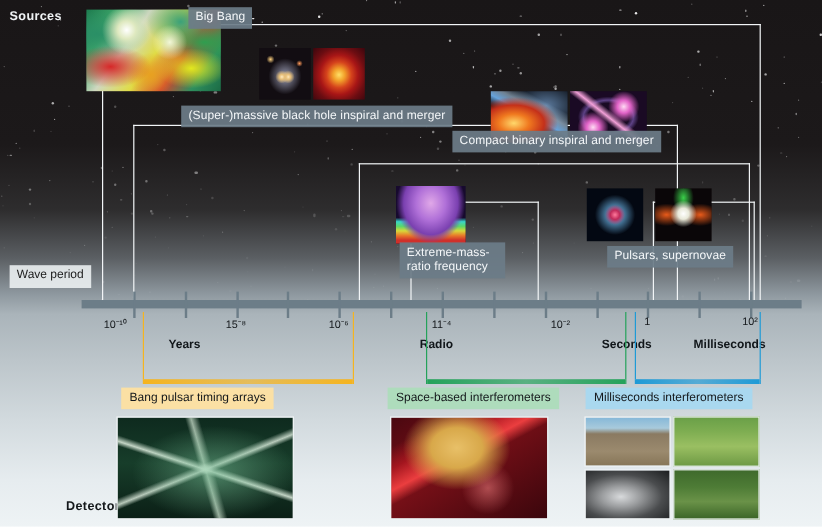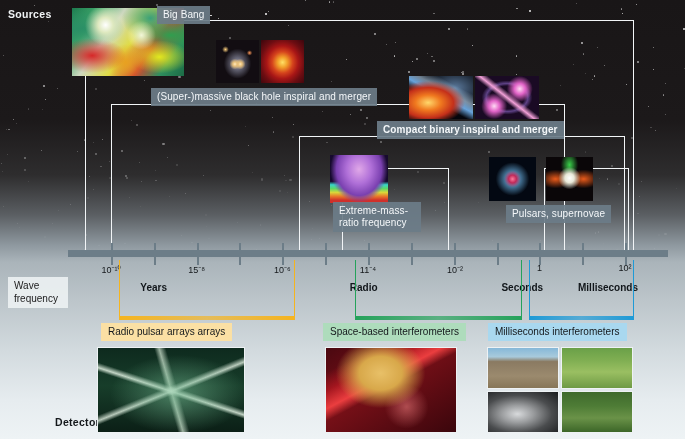--- a/index.html
+++ b/index.html
@@ -454,49 +454,49 @@
        background:
          radial-gradient(circle at 50% 48%, #ffffff 0%, #e8e8d8 14%, transparent 34%),
          radial-gradient(ellipse at 20% 50%, #e85a1a 0%, transparent 30%),
          radial-gradient(ellipse at 80% 50%, #e85a1a 0%, transparent 30%),
          radial-gradient(ellipse at 50% 18%, #3ad04a 0%, transparent 26%),
          #0a0608;"></div>
 
   <div id="source-labels">
       <div class="src-label" style="left:157px; top:6px;">Big Bang</div>
       <div class="src-label" style="left:151px; top:88px;">(Super-)massive black hole inspiral and merger</div>
-      <div class="src-label" style="left:377px; top:121px;font-weight:bold;">Compact binary inspiral and merger</div>
+      <div class="src-label" style="left:377px; top:109px;">Compact binary inspiral and merger</div>
       <div class="src-label two-line" style="left:333px; top:202px;">Extreme-mass-ratio frequency</div>
       <div class="src-label" style="left:506px; top:205px;">Pulsars, supernovae</div>
     </div>
 
-  <div class="axis-side-label" style="left:8px; top:277px; width:48px;">Wave frequency</div>
+  <div class="axis-side-label" style="left:8px; top:221px;">Wave period</div>
 
   <div id="axis-bar"></div>
   <div id="axis-ticks">
       <i class="tick" style="left:110.9px"></i>
       <i class="tick" style="left:153.7px"></i>
       <i class="tick" style="left:196.6px"></i>
       <i class="tick" style="left:239.4px"></i>
       <i class="tick" style="left:282.3px"></i>
       <i class="tick" style="left:325.1px"></i>
       <i class="tick" style="left:368.0px"></i>
       <i class="tick" style="left:410.9px"></i>
       <i class="tick" style="left:453.7px"></i>
       <i class="tick" style="left:496.6px"></i>
       <i class="tick" style="left:539.4px"></i>
       <i class="tick" style="left:582.3px"></i>
       <i class="tick" style="left:625.1px"></i>
     </div>
   <div id="axis-tick-labels">
-      <span class="tick-label" style="left:111px">10⁻¹⁰</span>
+      <span class="tick-label" style="left:96px">10⁻¹⁰</span>
       <span class="tick-label" style="left:196.6px">15⁻⁸</span>
       <span class="tick-label" style="left:282.3px">10⁻⁶</span>
       <span class="tick-label" style="left:368.0px">11⁻⁴</span>
-      <span class="tick-label" style="left:455px">10⁻²</span>
+      <span class="tick-label" style="left:467px">10⁻²</span>
       <span class="tick-label" style="left:539.4px">1</span>
       <span class="tick-label" style="left:625.1px">10²</span>
     </div>
   <div id="era-labels">
       <span class="era-label" style="left:153.7px">Years</span>
       <span class="era-label" style="left:363.7px">Radio</span>
       <span class="era-label" style="left:522.3px">Seconds</span>
       <span class="era-label" style="left:608.0px">Milliseconds</span>
     </div>
 
@@ -505,21 +505,21 @@
                    border-color:#f5b41f;
                    border-image: linear-gradient(to right, #f5b41f, #f5b41faa, #f5b41f) 1;"></div>
       <div class="det-bracket" style="left:355.1px; top:260px; width:167.1px; height:60px;
                    border-color:#24a25a;
                    border-image: linear-gradient(to right, #24a25a, #24a25aaa, #24a25a) 1;"></div>
       <div class="det-bracket" style="left:528.7px; top:260px; width:105.0px; height:60px;
                    border-color:#1e9ad6;
                    border-image: linear-gradient(to right, #1e9ad6, #1e9ad6aa, #1e9ad6) 1;"></div>
     </div>
   <div id="detector-labels">
-      <div class="det-label" style="left:101px; top:323px; background:#fbe0a4;">Radio pulsar arrays arrays</div>
+      <div class="det-label" style="left:101px; top:323px; background:#fbe0a4;">Bang pulsar timing arrays</div>
       <div class="det-label" style="left:323px; top:323px; background:#aedcbc;">Space-based interferometers</div>
       <div class="det-label" style="left:488px; top:323px; background:#a9d8ef;">Milliseconds interferometers</div>
     </div>
 
   <div class="thumb bordered" style="left:97px; top:347px; width:146px; height:84px;
        background:
          radial-gradient(ellipse at 55% 55%, rgba(120,190,150,.55) 0%, transparent 60%),
          linear-gradient(18deg, transparent 46%, rgba(225,240,225,.85) 49%, transparent 53%),
          linear-gradient(-22deg, transparent 46%, rgba(225,240,225,.8) 49%, transparent 53%),
          linear-gradient(74deg, transparent 47%, rgba(215,235,215,.7) 50%, transparent 54%),

